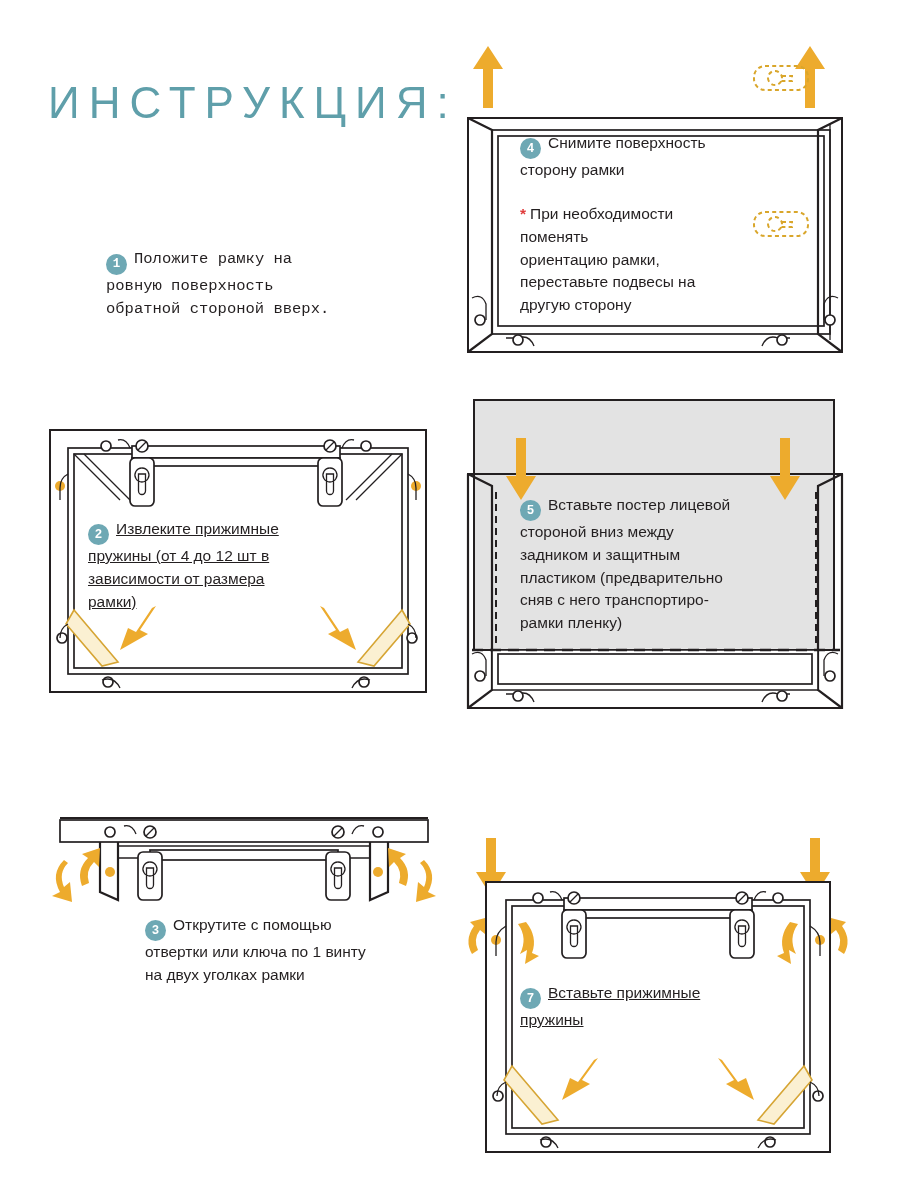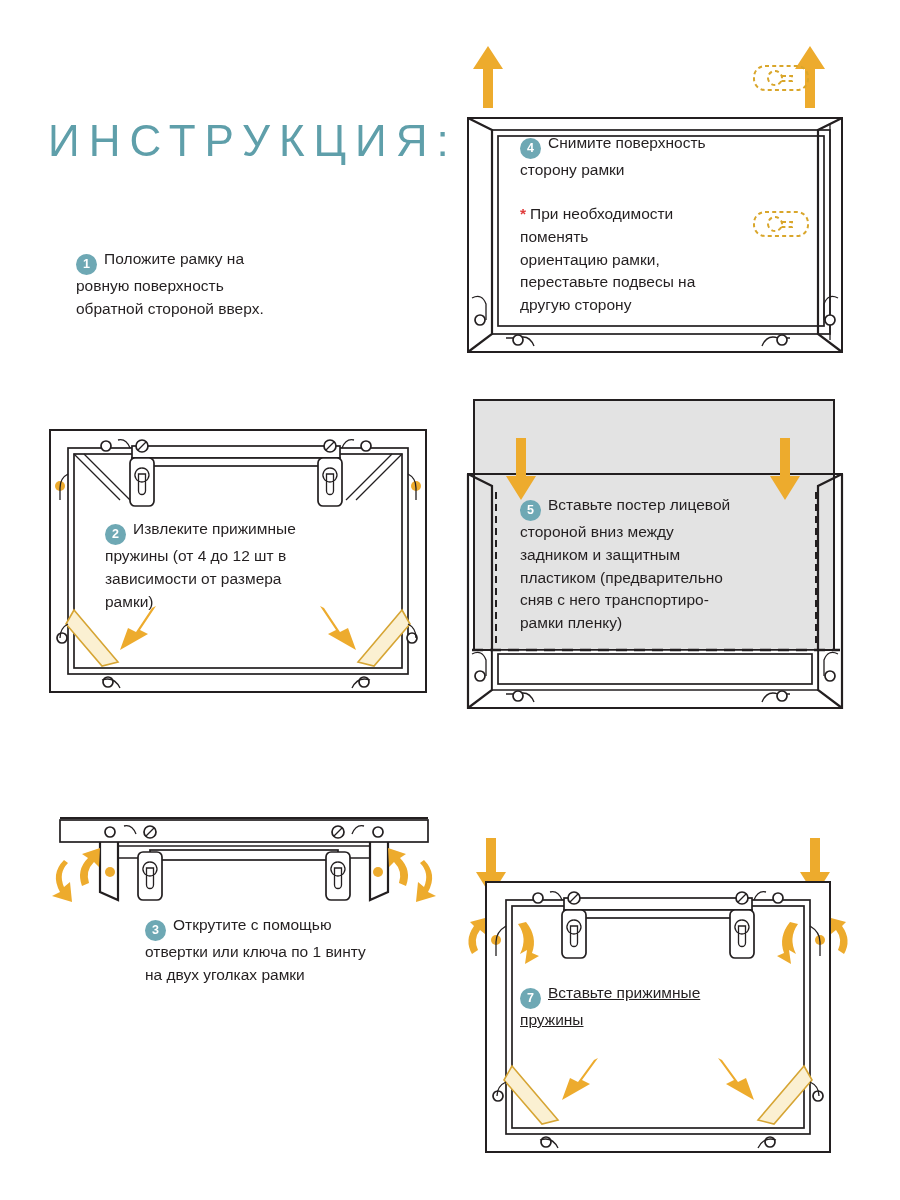--- a/index.html
+++ b/index.html
@@ -15,21 +15,20 @@
 
   
   .title{
     position:absolute;left:48px;top:78px;
     font-size:44px;
     font-weight:400;
     letter-spacing:9px;
     color:#5f9faa;
     font-family:"Liberation Sans","DejaVu Sans",sans-serif;
     white-space:nowrap;
-    margin-top:38px;
   }
 
   
   .steptext{
     position:absolute;
     font-size:15.5px;
     line-height:1.47;
     color:#231f20;
     z-index:9;
   }
@@ -65,21 +64,21 @@
   .dashline{fill:none;stroke:#231f20;stroke-width:2.4;stroke-dasharray:11 7;}
   .dashside{fill:none;stroke:#231f20;stroke-width:2.0;stroke-dasharray:7 5;}
 </style>
 </head>
 <body>
 
 <div class="page">
 
   <div class="title">ИНСТРУКЦИЯ:</div>
 
-  <div class="steptext" style="left:76px;top:248px;">
+  <div class="steptext" style="left:106px;top:248px;font-family:Liberation Mono, monospace;">
     <span class="line">
       <span class="badge">1</span><span>Положите рамку на</span>
     </span>
     <span class="line">ровную поверхность</span>
     <span class="line">обратной стороной вверх.</span>
   </div>
 
   <div class="panel" style="left:462px;top:40px;">
     <svg width="430" height="330" viewBox="0 0 430 330">
 
@@ -207,21 +206,21 @@
       <circle class="wht-thin" cx="320" cy="258" r="5"></circle>
       <path class="ln-hair" d="M76,264 q-6,-12 -18,-8"></path>
       <path class="ln-hair" d="M308,264 q6,-12 18,-8"></path>
       <circle class="wht-thin" cx="18" cy="214" r="5"></circle>
       <circle class="wht-thin" cx="368" cy="214" r="5"></circle>
       <path class="ln-hair" d="M24,200 q-8,4 -8,14"></path>
       <path class="ln-hair" d="M364,200 q8,4 8,14"></path>
     </svg>
   </div>
 
-  <div class="steptext" style="left:105px;top:518px;">
+  <div class="steptext" style="left:88px;top:518px;text-decoration:underline;">
     <span class="line">
       <span class="badge">2</span><span>Извлеките прижимные</span>
     </span>
     <span class="line">пружины (от 4 до 12 шт в</span>
     <span class="line">зависимости от размера</span>
     <span class="line">рамки)</span>
   </div>
 
   <div class="panel" style="left:462px;top:396px;">
     <svg width="430" height="330" viewBox="0 0 430 330">

